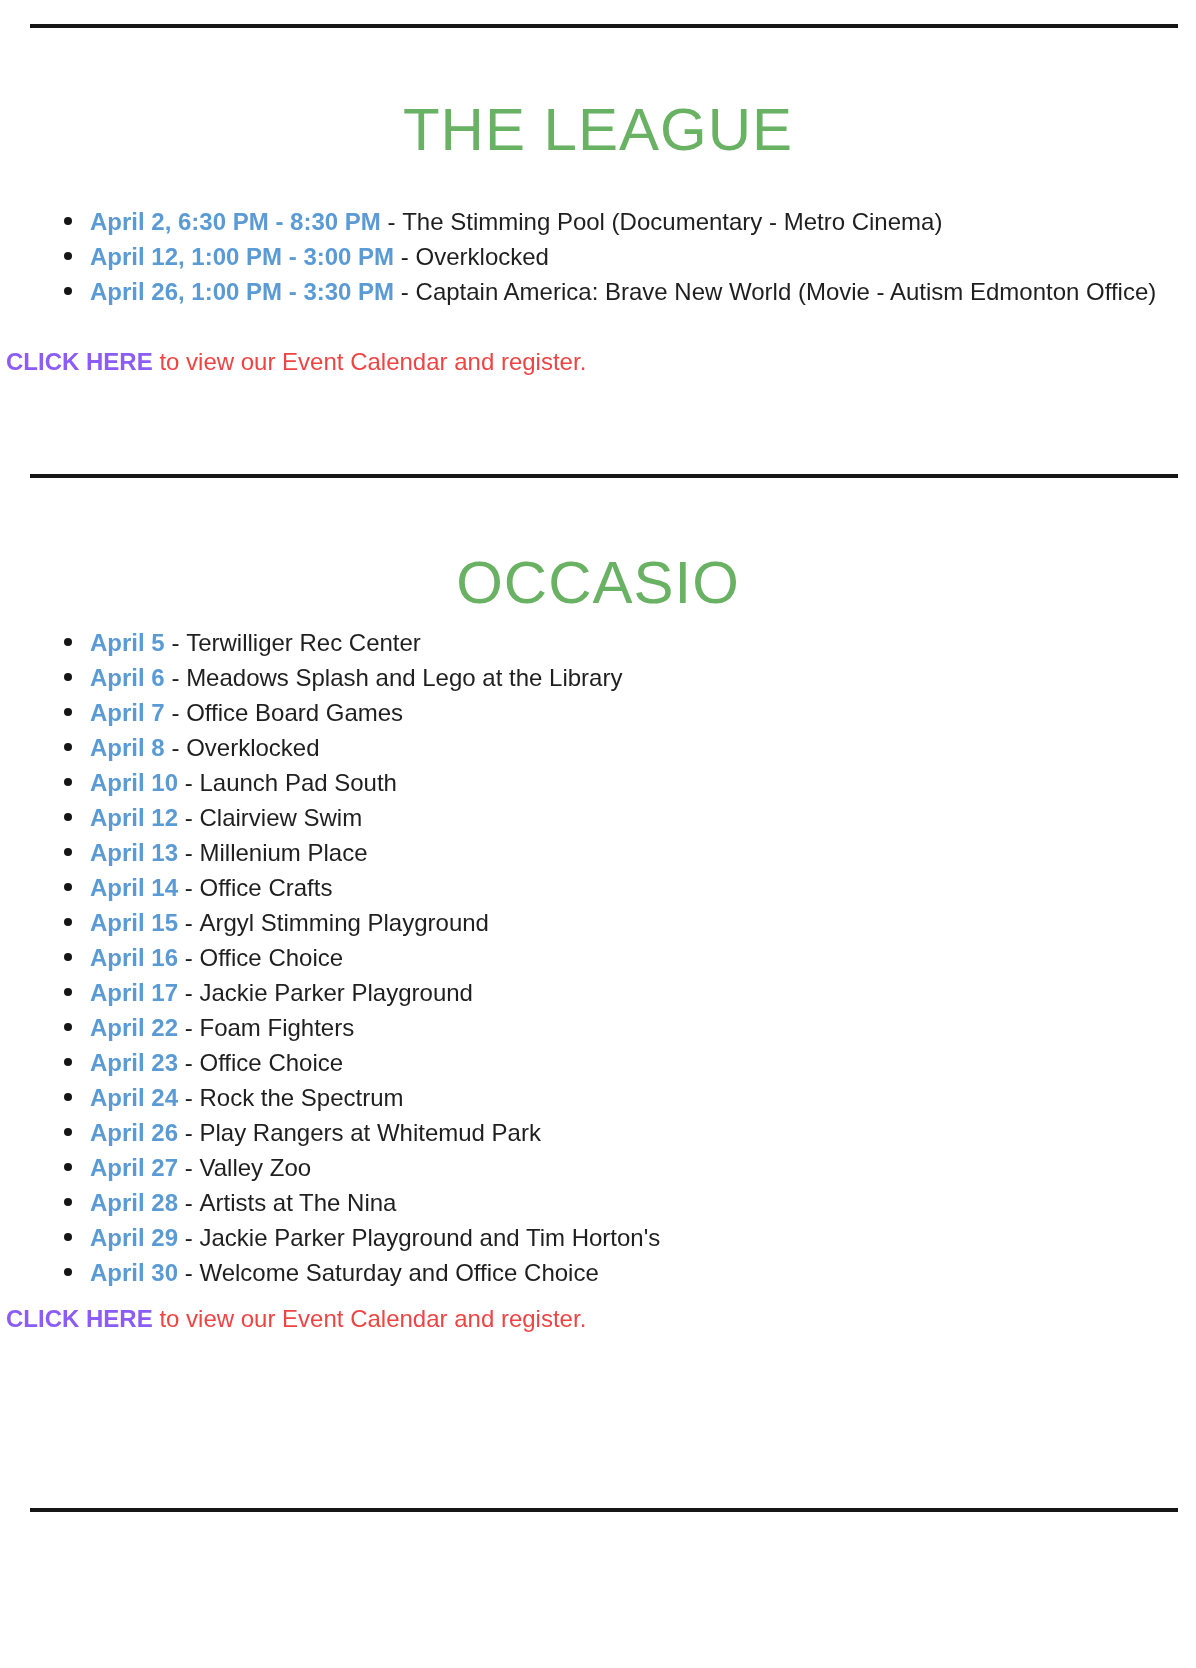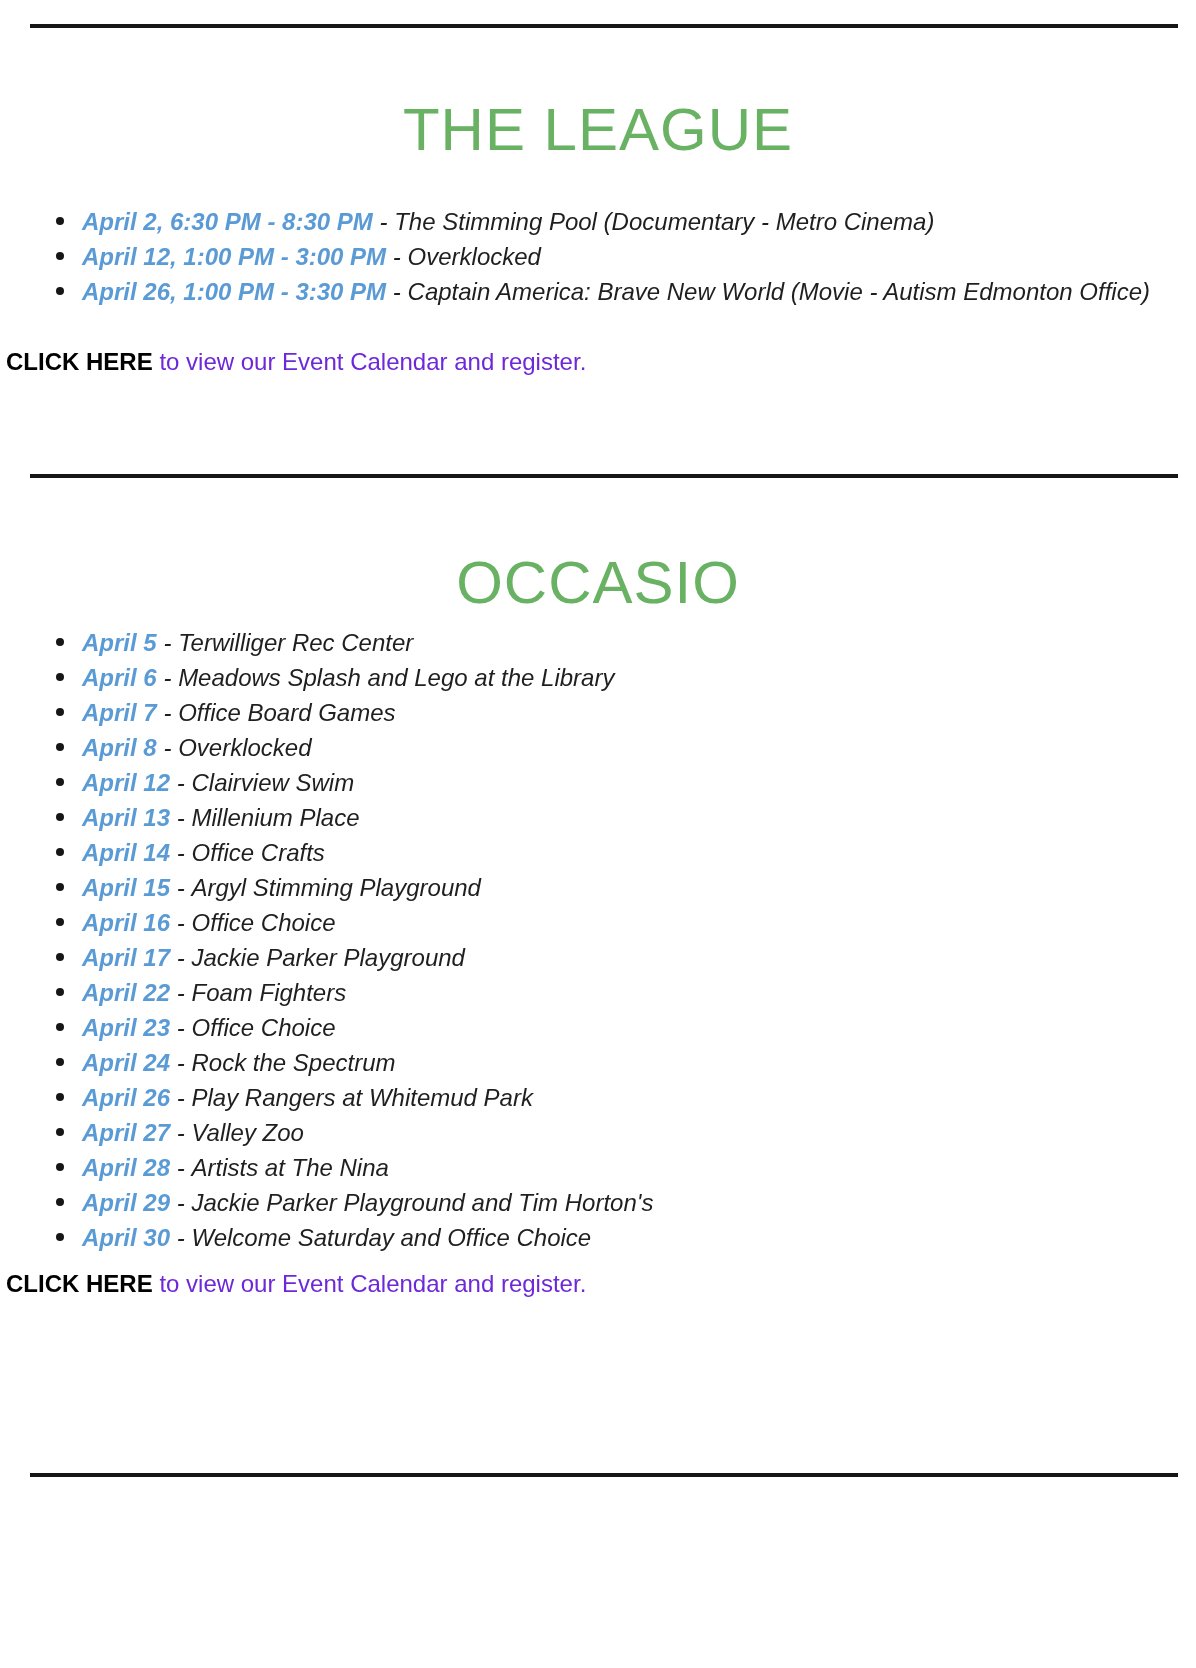--- a/index.html
+++ b/index.html
@@ -37,22 +37,21 @@
     line-height: 1;
     text-align: center;
     color: #69b163;
     letter-spacing: 1px;
   }
   .section-title.second { margin-top: 75px; }
 
   ul.event-list {
     list-style: none;
     margin: 44px 0 0 0;
-    padding: 0 14px 0 0;
-    font-style: italic;
+    padding: 0 14px 0 8px;
   }
   ul.event-list.second { margin-top: 12px; }
 
   li.event {
     position: relative;
     padding-left: 82px;
     font-size: 24px;
     line-height: 35px;
   }
   li.event::before {
@@ -77,26 +76,26 @@
   .desc { color: #1f1f1f; }
 
   .cta {
     margin: 36px 0 0 0;
     padding-left: 6px;
     font-size: 24px;
     line-height: 34px;
   }
   .cta.second { margin-top: 12px; }
   .cta-link {
-    color: #000000;
+    color: #8b5cf6;
     font-weight: 700;
     cursor: pointer;
   }
   .cta-rest {
-    color: #6d28d9;
+    color: #ef4444;
     margin-left: 0.28em;
   }
 </style>
 </head>
 <body>
 
 <div class="page">
 
   <div class="divider top"></div>
 
@@ -127,20 +126,23 @@
       <span class="date">April 5</span><span class="sep">-</span><span class="desc">Terwilliger Rec Center</span>
     </li>
     <li class="event">
       <span class="date">April 6</span><span class="sep">-</span><span class="desc">Meadows Splash and Lego at the Library</span>
     </li>
     <li class="event">
       <span class="date">April 7</span><span class="sep">-</span><span class="desc">Office Board Games</span>
     </li>
     <li class="event">
       <span class="date">April 8</span><span class="sep">-</span><span class="desc">Overklocked</span>
+    </li>
+    <li class="event">
+      <span class="date">April 10</span><span class="sep">-</span><span class="desc">Launch Pad South</span>
     </li>
     <li class="event">
       <span class="date">April 12</span><span class="sep">-</span><span class="desc">Clairview Swim</span>
     </li>
     <li class="event">
       <span class="date">April 13</span><span class="sep">-</span><span class="desc">Millenium Place</span>
     </li>
     <li class="event">
       <span class="date">April 14</span><span class="sep">-</span><span class="desc">Office Crafts</span>
     </li>

